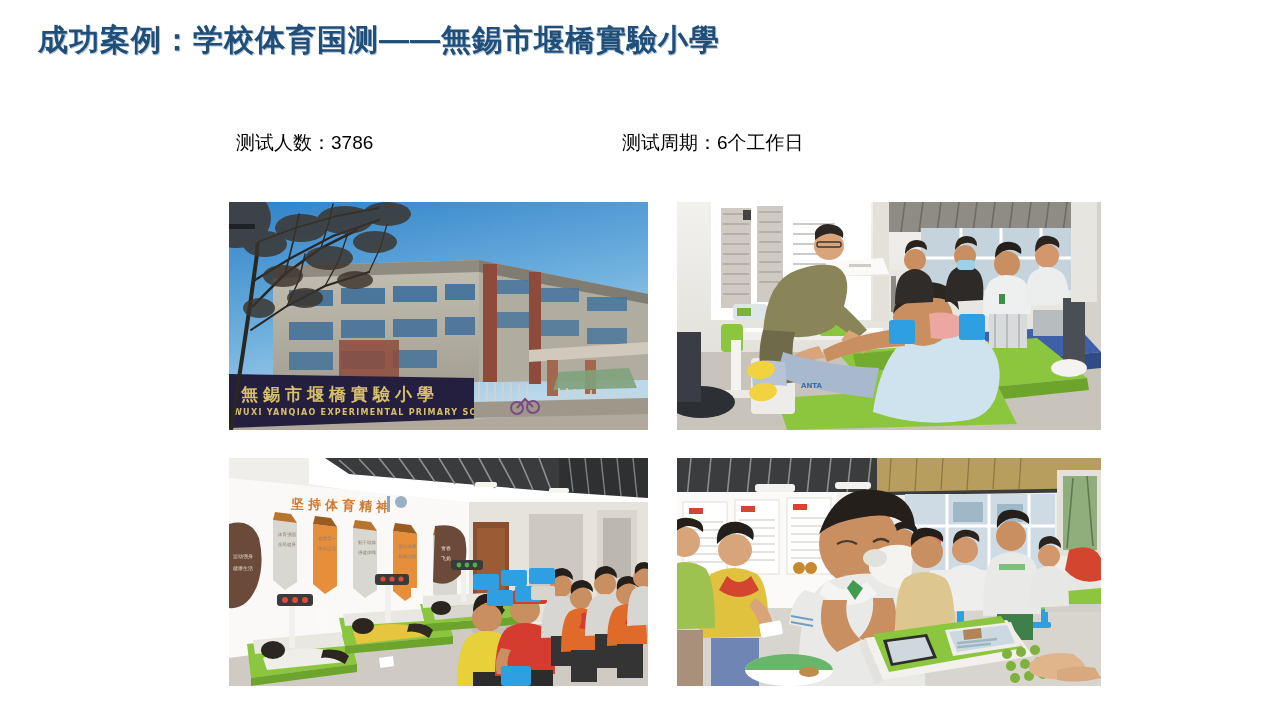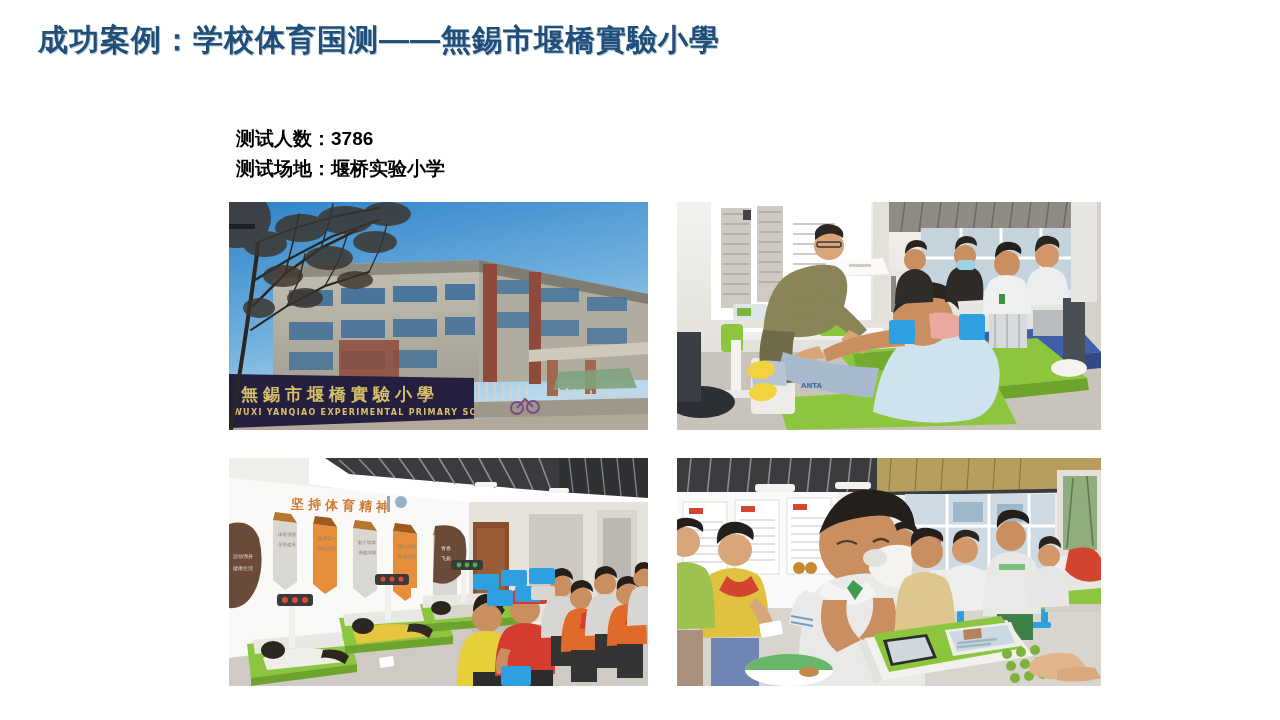--- a/index.html
+++ b/index.html
@@ -31,22 +31,21 @@
   
   .info-block {
     position: absolute;
     left: 236px;
     top: 126px;
     width: 860px;
   }
   .info-row {
     display: flex;
     height: 30px;
-    align-items: flex-start;
-    font-weight: bold;
+    align-items: flex-end;
   }
   .info-cell {
     font-size: 19px;
     color: #000000;
     white-space: nowrap;
   }
   .info-cell.col-a { width: 386px; }
   .info-cell.col-b { width: 420px; }
   .info-label { }
   .info-value { }
@@ -74,26 +73,26 @@
 <body>
 
 <div class="slide-title">成功案例：学校体育国测——無錫市堰橋實驗小學</div>
 
 <div class="info-block">
 
   <div class="info-row">
     <div class="info-cell col-a">
       <span class="info-label">测试人数：</span><span class="info-value">3786</span>
     </div>
+    <div class="info-cell col-b">
+      <span class="info-label">测试周期：</span><span class="info-value">6个工作日</span>
+    </div>
   </div>
 
   <div class="info-row">
-    <div class="info-cell col-a">
-      <span class="info-label">测试场地：</span><span class="info-value">堰桥实验小学</span>
-    </div>
   </div>
 
 </div>
 
 <div class="photo-grid">
 
   <div class="photo tl">
     <svg viewBox="0 0 419 228" preserveAspectRatio="none">
       <defs>
         <linearGradient id="skyG" x1="0" y1="0" x2="0.35" y2="1">

